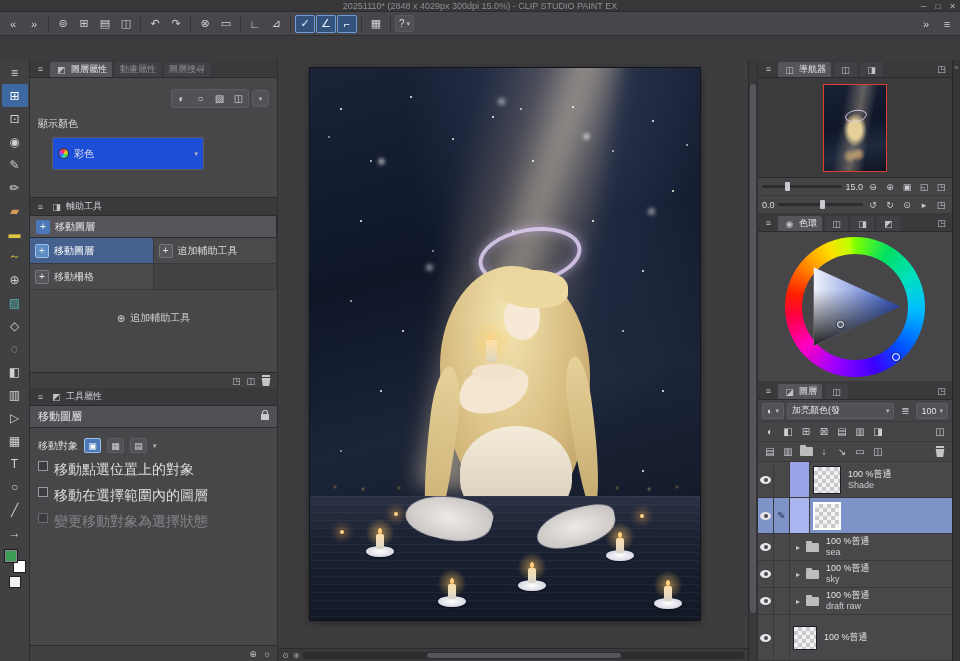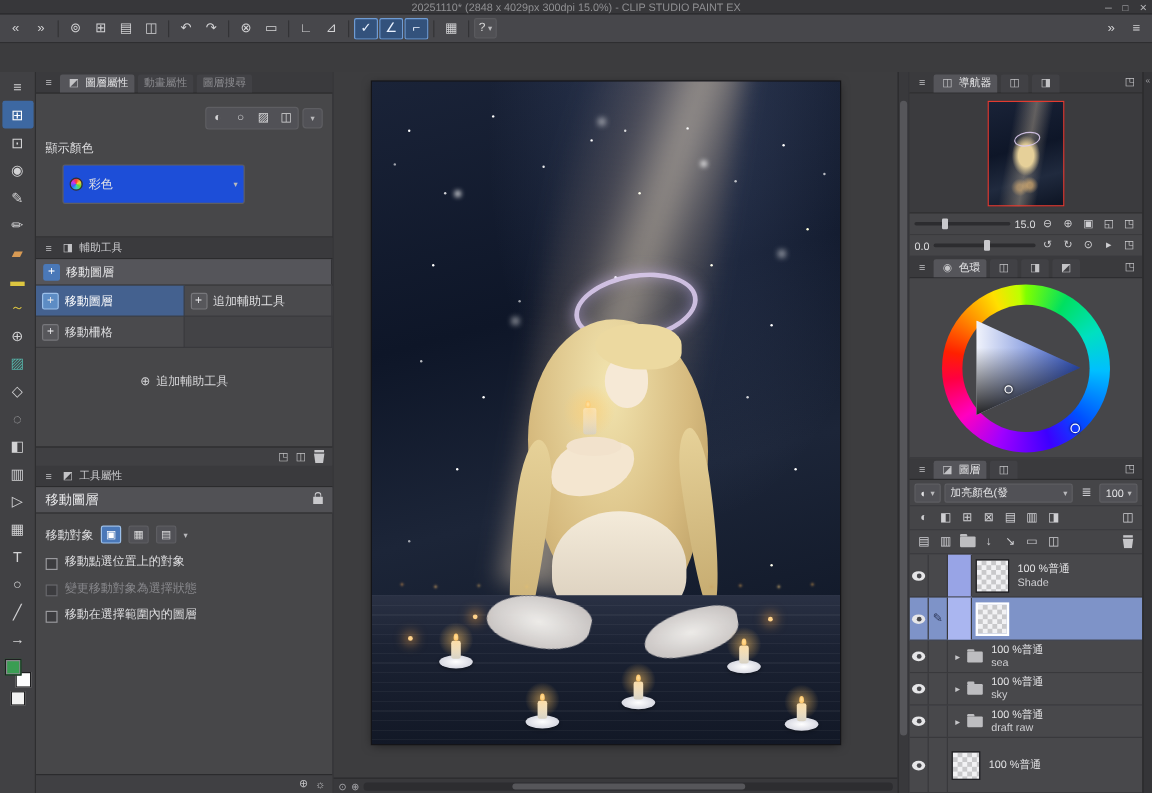--- a/index.html
+++ b/index.html
@@ -69,21 +69,21 @@
 .pal-footer{height:16px;border-top:1px solid #2b2b2d;background:#404043;display:flex;align-items:center;justify-content:flex-end;gap:6px;padding:0 6px;flex:0 0 auto}
 .pf-ic{font-size:9px;color:#c2c2c5;display:flex;align-items:center}
 
 .tp-name{height:22px;background:#515155;border-bottom:1px solid #2b2b2d;display:flex;align-items:center;padding:0 8px;font-size:11px;color:#ececee;flex:0 0 auto}
 .lock{width:8px;height:6px;background:#c9c9cc;position:relative;margin-left:auto}
 .lock::before{content:"";position:absolute;left:1px;top:-4px;width:4px;height:4px;border:1.5px solid #c9c9cc;border-bottom:none;border-radius:3px 3px 0 0}
 .tp-body{flex:1;padding-top:6px;overflow:hidden}
 .tp-target{display:flex;align-items:center;gap:6px;padding:4px 8px;font-size:10px;color:#dedee0}
 .tgt-ic{width:17px;height:15px;border:1px solid #5e5e62;background:#515156;display:flex;align-items:center;justify-content:center;font-size:9px;border-radius:2px;color:#d6d6d8}
 .tgt-ic.sel{background:#4a78b8;border-color:#9cc0ea;color:#fff}
-.tp-check{display:flex;align-items:flex-end;gap:6px;padding:4px 8px;font-size:10px;color:#dedee0}
+.tp-check{display:flex;align-items:flex-start;gap:6px;padding:4px 8px;font-size:14px;color:#dedee0}
 .cb{width:10px;height:10px;border:1px solid #9a9a9e;background:#3c3c3f;flex:0 0 auto}
 .tp-check.dim{color:#87878b}
 .tp-check.dim .cb{border-color:#6a6a6e}
 
 
 .canvas-col{flex:1;min-width:0;display:flex;flex-direction:column;background:#3d3d3f}
 .cv-tabs{height:20px;background:#39393c;display:flex;align-items:flex-end;padding-left:2px;border-bottom:1px solid #2b2b2d;flex:0 0 auto}
 .cv-tab{height:18px;background:#5d7db2;color:#fff;display:flex;align-items:center;gap:12px;padding:0 8px;font-size:10px;border-radius:2px 2px 0 0}
 .cv-close{font-size:10px;color:#e6ecf8}
 .viewport{flex:1;position:relative;overflow:hidden}
@@ -364,27 +364,27 @@
           <span>移動對象</span>
           <span class="tgt-ic sel">▣</span>
           <span class="tgt-ic">▦</span>
           <span class="tgt-ic">▤</span>
           <span class="caret">▾</span>
         </div>
         <div class="tp-check">
           <span class="cb"></span>
           <span>移動點選位置上的對象</span>
         </div>
+        <div class="tp-check">
+          <span class="cb"></span>
+          <span>移動在選擇範圍內的圖層</span>
+        </div>
         <div class="tp-check dim">
           <span class="cb"></span>
           <span>變更移動對象為選擇狀態</span>
-        </div>
-        <div class="tp-check">
-          <span class="cb"></span>
-          <span>移動在選擇範圍內的圖層</span>
         </div>
       </div>
       <div class="pal-footer">
         <span class="pf-ic">⊕</span>
         <span class="pf-ic" bind="">☼</span>
       </div>
     </div>
 
     <div class="canvas-col">
       <div class="viewport">

